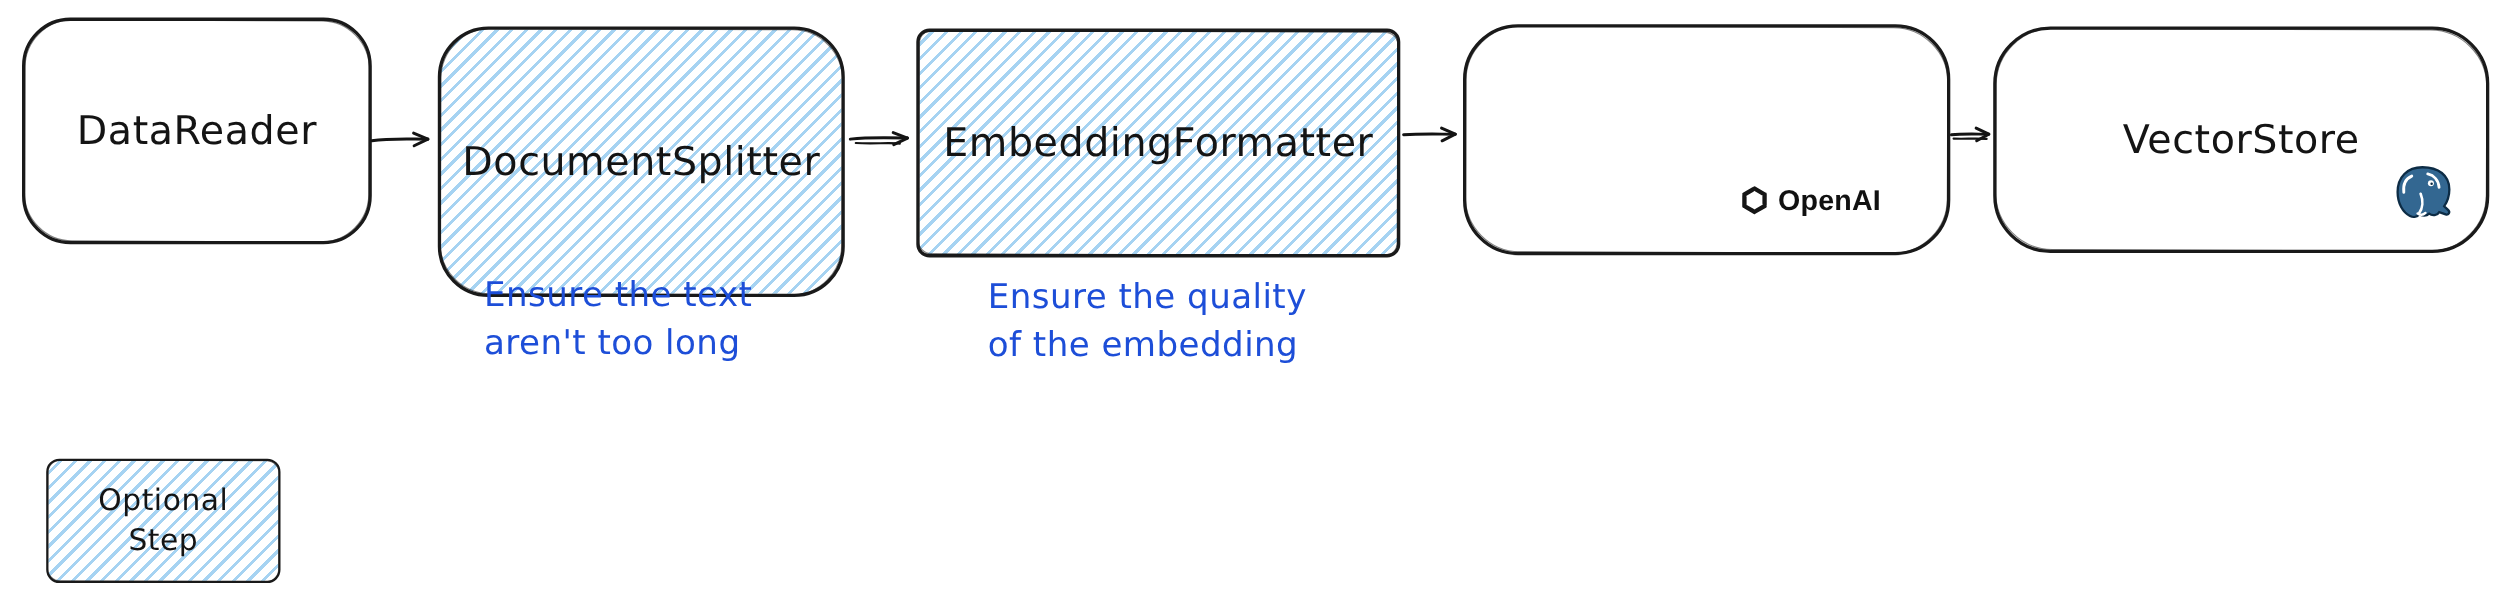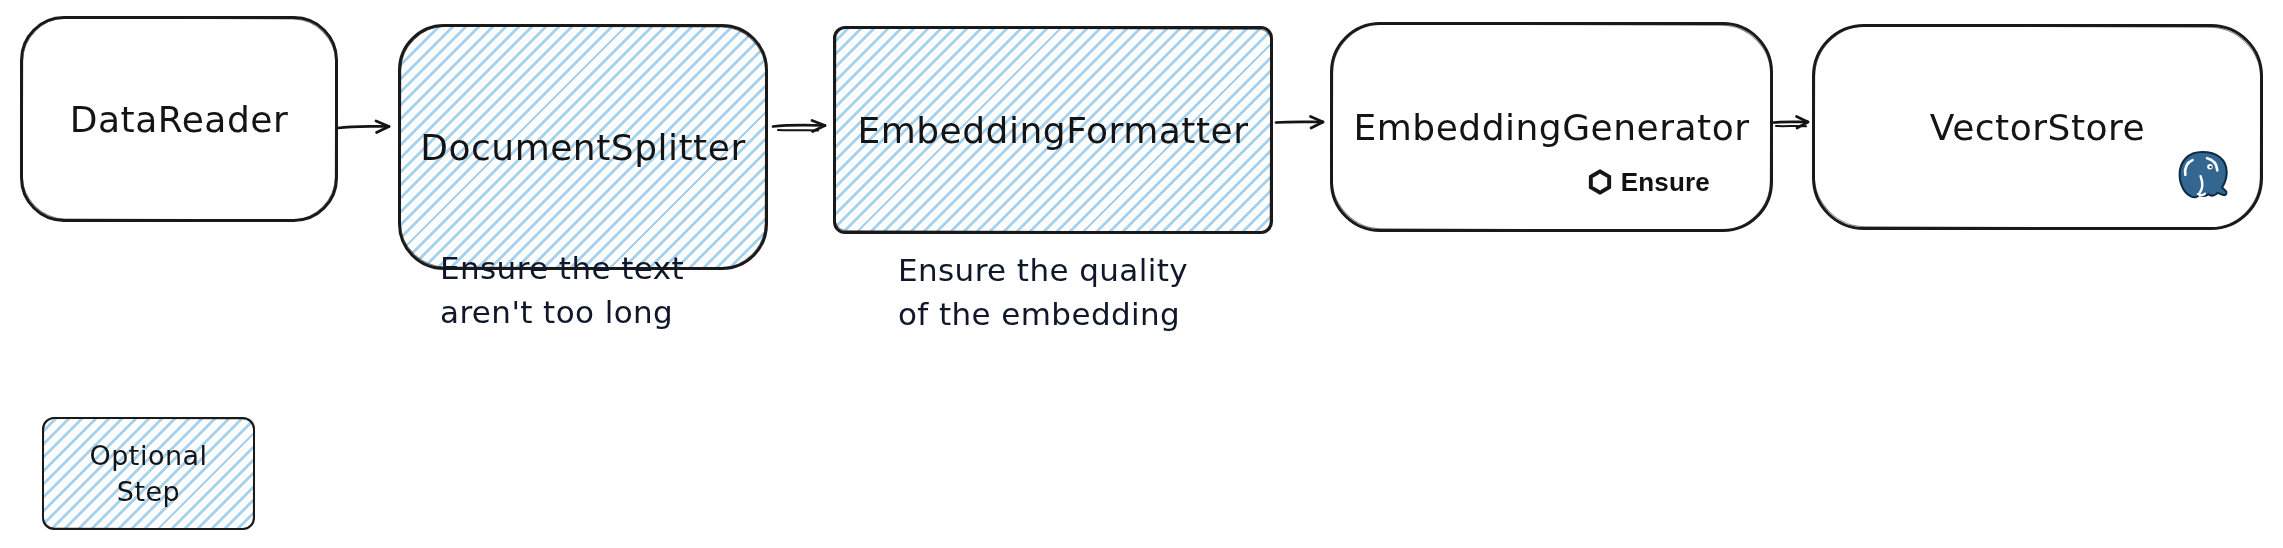--- a/index.html
+++ b/index.html
@@ -57,21 +57,21 @@
   .n2 { left: 398px;  top: 24px; width: 370px; height: 246px; border-radius: 46px; }
   .n3 { left: 833px;  top: 26px; width: 440px; height: 208px; border-radius: 12px; }
   .n4 { left: 1330px; top: 22px; width: 443px; height: 210px; border-radius: 50px; }
   .n5 { left: 1812px; top: 24px; width: 451px; height: 206px; border-radius: 52px; }
 
   
   .note {
     position: absolute;
     font-size: 31px;
     line-height: 44px;
-    color: #0f172a;
+    color: #1d4ed8;
     letter-spacing: .4px;
     white-space: pre-line;
   }
   .note1 { left: 440px; top: 246px; }
   .note2 { left: 898px; top: 248px; }
 
   
   .legend {
     left: 42px; top: 417px;
     width: 213px; height: 113px;
@@ -153,33 +153,32 @@
   </div>
 
   <div class="arrow a3">
     <svg viewBox="0 0 58 30" fill="none" stroke="#141414" stroke-width="2.7" stroke-linecap="round" stroke-linejoin="round">
       <path d="M3 15.5 C 18 14.5, 34 15, 50 15"></path>
       <path d="M50 15 l-12.5 -5.5 M50 15 l-12 6"></path>
     </svg>
   </div>
 
   <div class="node n4">
-    <span class="node-label">EmbeddingGenerator</span>
     <div class="provider">
       <svg class="openai-mark" viewBox="0 0 36 36">
         <g transform="translate(18,18)" fill="none" stroke="#161616" stroke-width="2.8" stroke-linecap="round" stroke-linejoin="round">
           <path d="M0 -12 L 9 -6.8 L 9 3.2" transform="rotate(0)"></path>
           <path d="M0 -12 L 9 -6.8 L 9 3.2" transform="rotate(60)"></path>
           <path d="M0 -12 L 9 -6.8 L 9 3.2" transform="rotate(120)"></path>
           <path d="M0 -12 L 9 -6.8 L 9 3.2" transform="rotate(180)"></path>
           <path d="M0 -12 L 9 -6.8 L 9 3.2" transform="rotate(240)"></path>
           <path d="M0 -12 L 9 -6.8 L 9 3.2" transform="rotate(300)"></path>
         </g>
       </svg>
-      <span class="provider-label">Ensure</span>
+      <span class="provider-label">OpenAI</span>
     </div>
   </div>
 
   <div class="arrow a4">
     <svg viewBox="0 0 42 30" fill="none" stroke="#141414" stroke-width="2.7" stroke-linecap="round" stroke-linejoin="round">
       <path d="M2 15.5 C 12 14.5, 24 15, 36 15"></path>
       <path d="M4 19 C 14 19.5, 24 18.5, 34 19.3" stroke-width="2"></path>
       <path d="M36 15 l-11.5 -5.5 M36 15 l-11 6"></path>
     </svg>
   </div>

